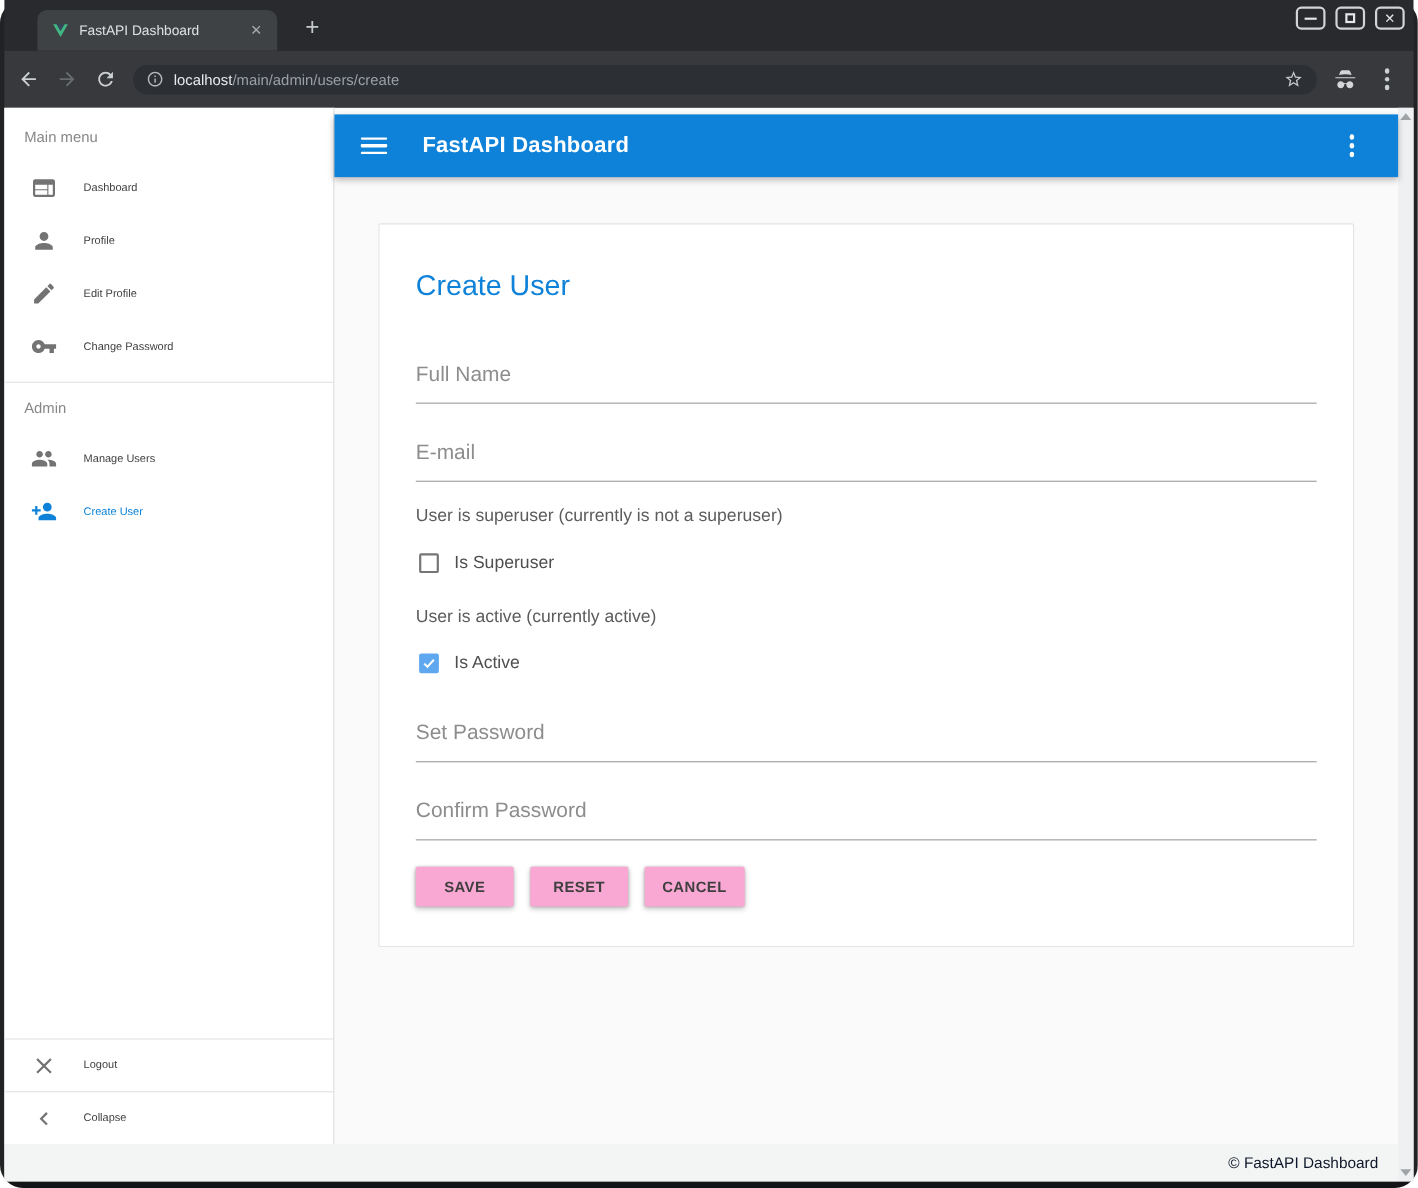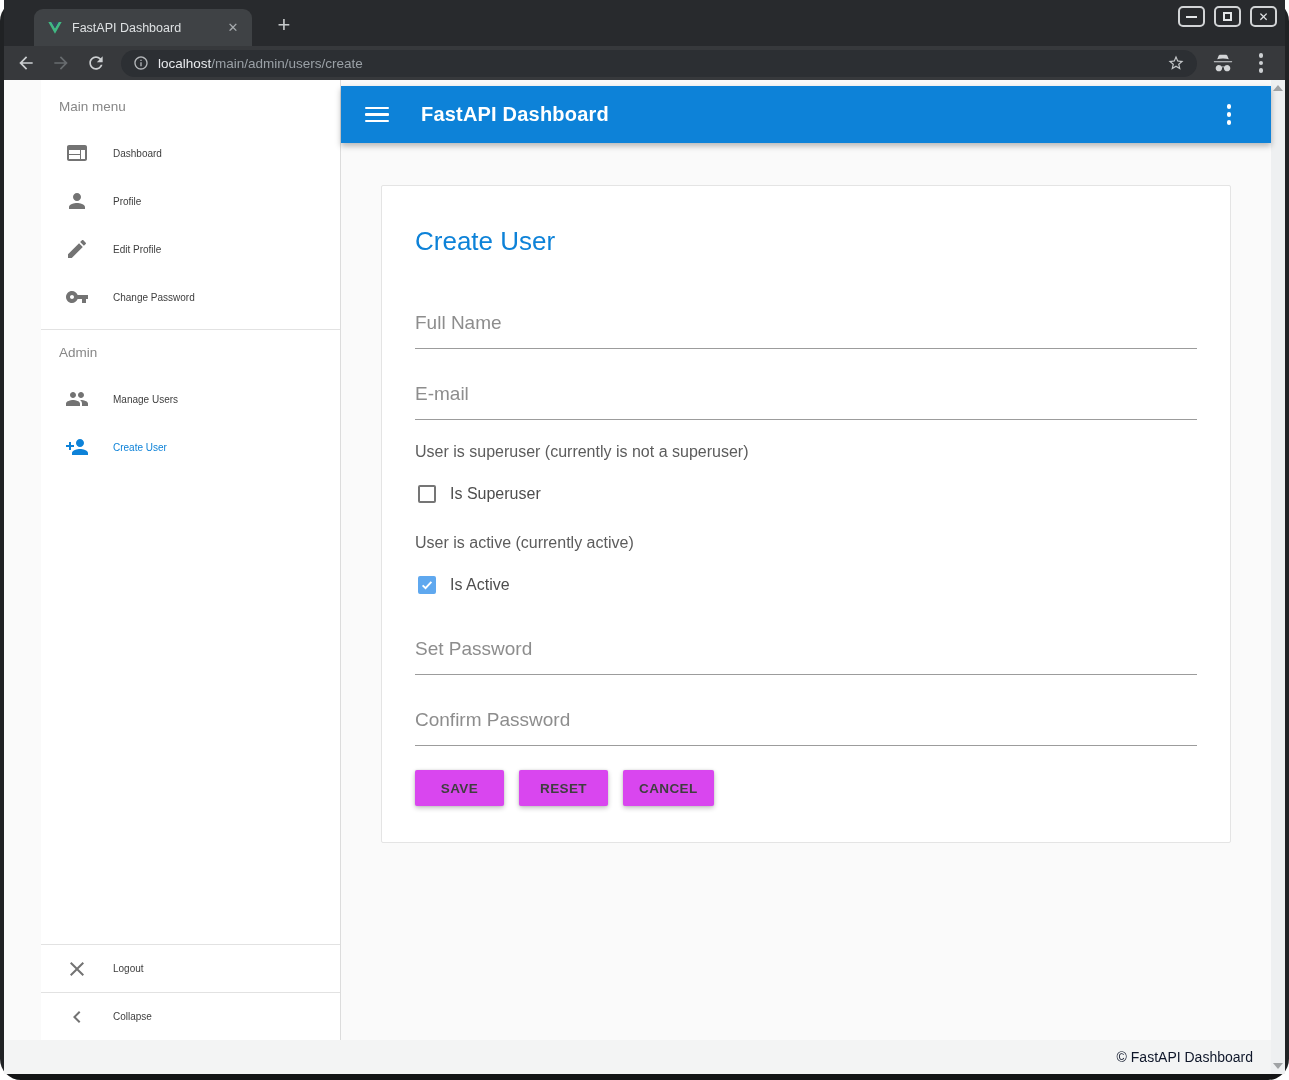--- a/index.html
+++ b/index.html
@@ -21,33 +21,33 @@
     text-align:center; border-radius:50%; }
   .newtab { color:#c6c9cb; font-size:22px; font-weight:400; margin:0 0 6px 18px;
     width:28px; height:28px; line-height:26px; text-align:center; }
   .win-controls { position:absolute; right:8px; top:6px; display:flex; gap:9px; }
   .win-btn { width:27px; height:21px; border:2px solid #d2d4d6; border-radius:5px;
     display:flex; align-items:center; justify-content:center; }
   .glyph-min { width:11px; height:2px; background:#e4e6e8; }
   .glyph-max { width:9px; height:9px; border:2px solid #e4e6e8; }
   .glyph-close { color:#e4e6e8; font-size:12px; line-height:1; }
 
-  .toolbar { height:34px; background:#37393c; display:flex; align-items:center;
+  .toolbar { height:52px; background:#37393c; display:flex; align-items:center;
     padding:0 12px; gap:15px; flex:none; }
   .nav-ic { width:20px; height:20px; flex:none; }
   .nav-ic svg { display:block; }
   .urlpill { flex:1; height:27px; background:#2c2f33; border-radius:14px;
     display:flex; align-items:center; padding:0 12px; gap:9px; min-width:0; }
   .url-text { font-size:13.5px; color:#e8eaed; flex:1; white-space:nowrap; overflow:hidden; }
   .url-path { color:#9aa0a6; }
 
   
   .page { flex:1; position:relative; background:#fafafa; display:flex;
     flex-direction:column; min-height:0; padding-right:14px; }
-  .page-body { flex:1; display:flex; min-height:0;padding-left:37px; }
+  .page-body { flex:1; display:flex; min-height:0; }
 
   .sidebar { width:300px; background:#fff; border-right:1px solid #dcdcdc;
     display:flex; flex-direction:column; padding-top:10px; flex:none; }
   .section-label { font-size:13.5px; color:#878787; padding:9px 18px 15px; }
   .nav-item { height:48px; display:flex; align-items:center; padding:0 16px 0 24px;
     gap:24px; font-size:10px; color:#3e3e3e; cursor:pointer; }
   .nav-item .ic { width:24px; height:24px; color:#737373; flex:none; }
   .nav-item.active { color:#0d82d8; }
   .nav-item.active .ic { color:#0d82d8; }
   .divider { border-top:1px solid #e2e2e2; margin:8px 0 0; }
@@ -80,21 +80,21 @@
   .checkbox { width:18px; height:18px; border:2px solid #757575; border-radius:2px;
     flex:none; display:flex; align-items:center; justify-content:center; }
   .checkbox.checked { background:#5fa8ef; border-color:#5fa8ef; }
   .check-label { font-size:16px; color:#4e4e4e; }
 
   .mt56{margin-top:56px;} .mt44{margin-top:44px;text-decoration:underline;} .mt34{margin-top:34px;}
   .mt26{margin-top:30px;} .mt24{margin-top:24px;} .mt22{margin-top:22px;}
 
   .btn-row { margin-top:24px; display:flex; gap:15px; }
   .btn { min-width:89px; height:36px; padding:0 16px; border:none; border-radius:2px;
-    background:#d946ef; color:#3f3f3f; font-size:13.5px; font-weight:bold;
+    background:#f9a8d4; color:#3f3f3f; font-size:13.5px; font-weight:bold;
     letter-spacing:.4px; font-family:inherit; cursor:pointer;
     box-shadow:0 2px 5px rgba(0,0,0,.24), 0 0 2px rgba(0,0,0,.12); }
 
   .footer { height:34px; background:#f3f4f4; display:flex; align-items:center;
     justify-content:flex-end; padding:0 18px; font-size:14px; color:#0f172a; flex:none; }
 
   .scrollbar { position:absolute; top:0; right:0; bottom:0; width:14px;
     background:#eef0f1; display:flex; flex-direction:column;
     justify-content:space-between; align-items:center; padding:5px 0; }
   .arr-up { width:0; height:0; border-left:5px solid transparent;

